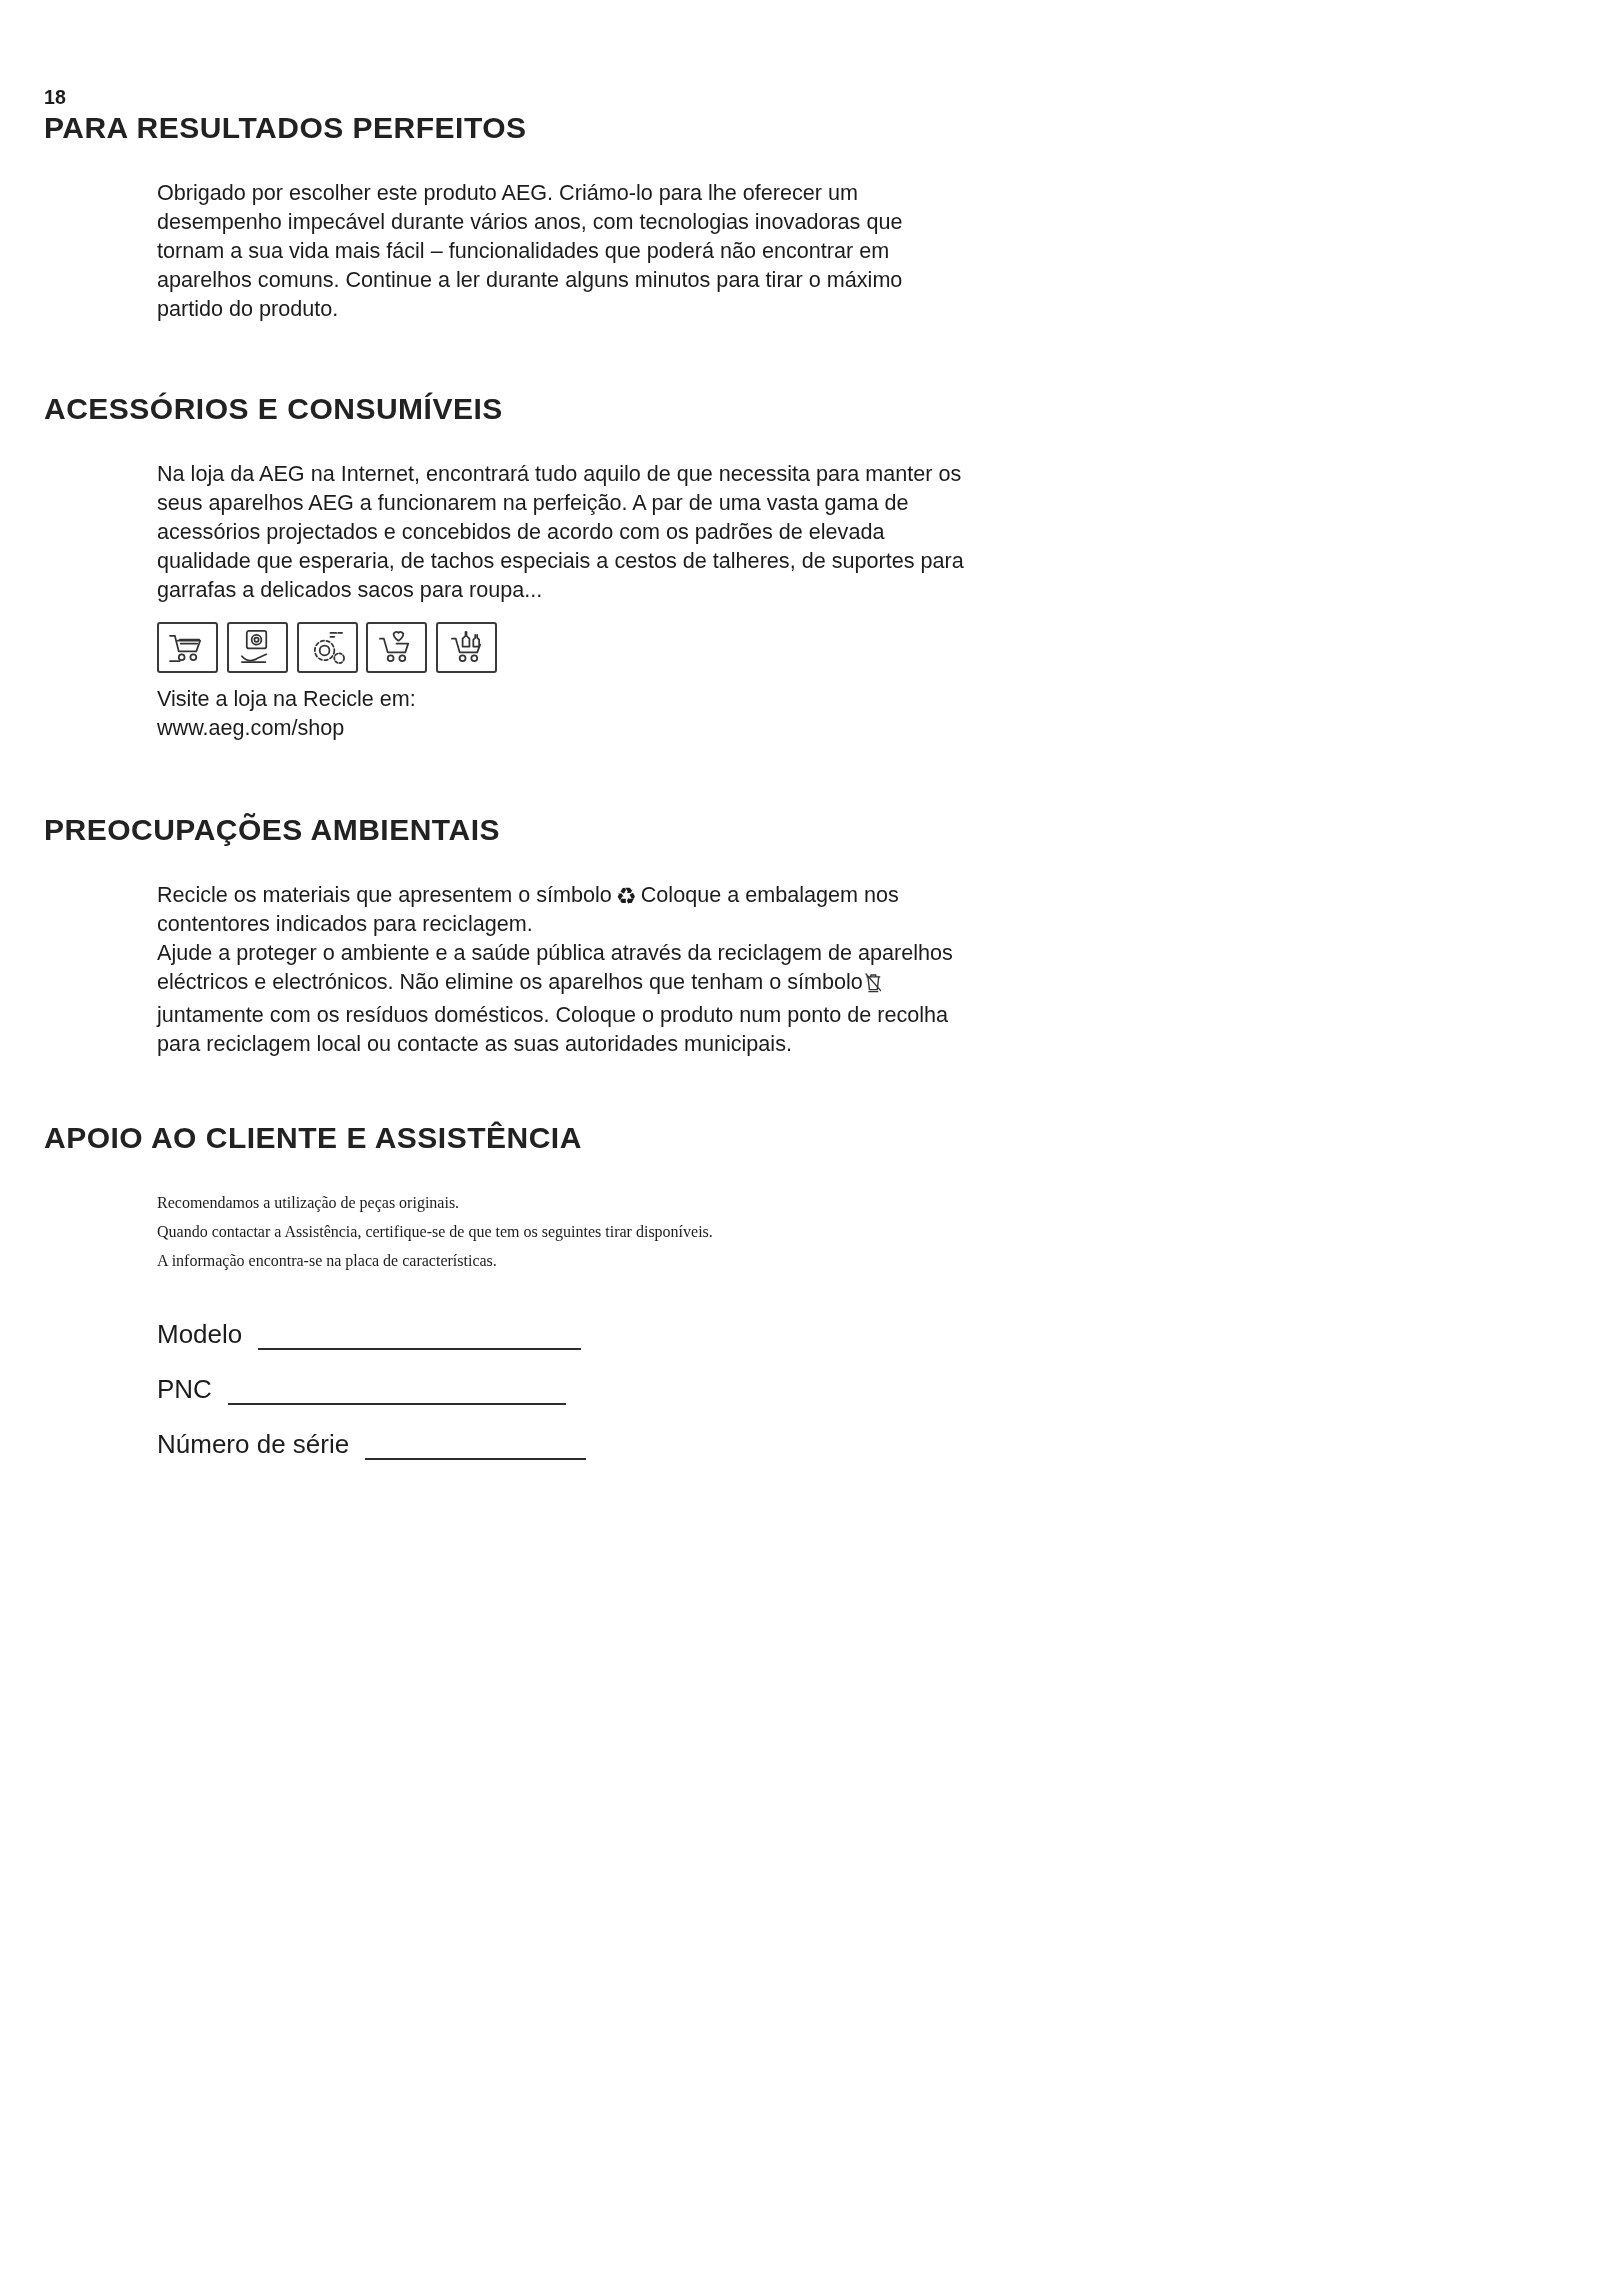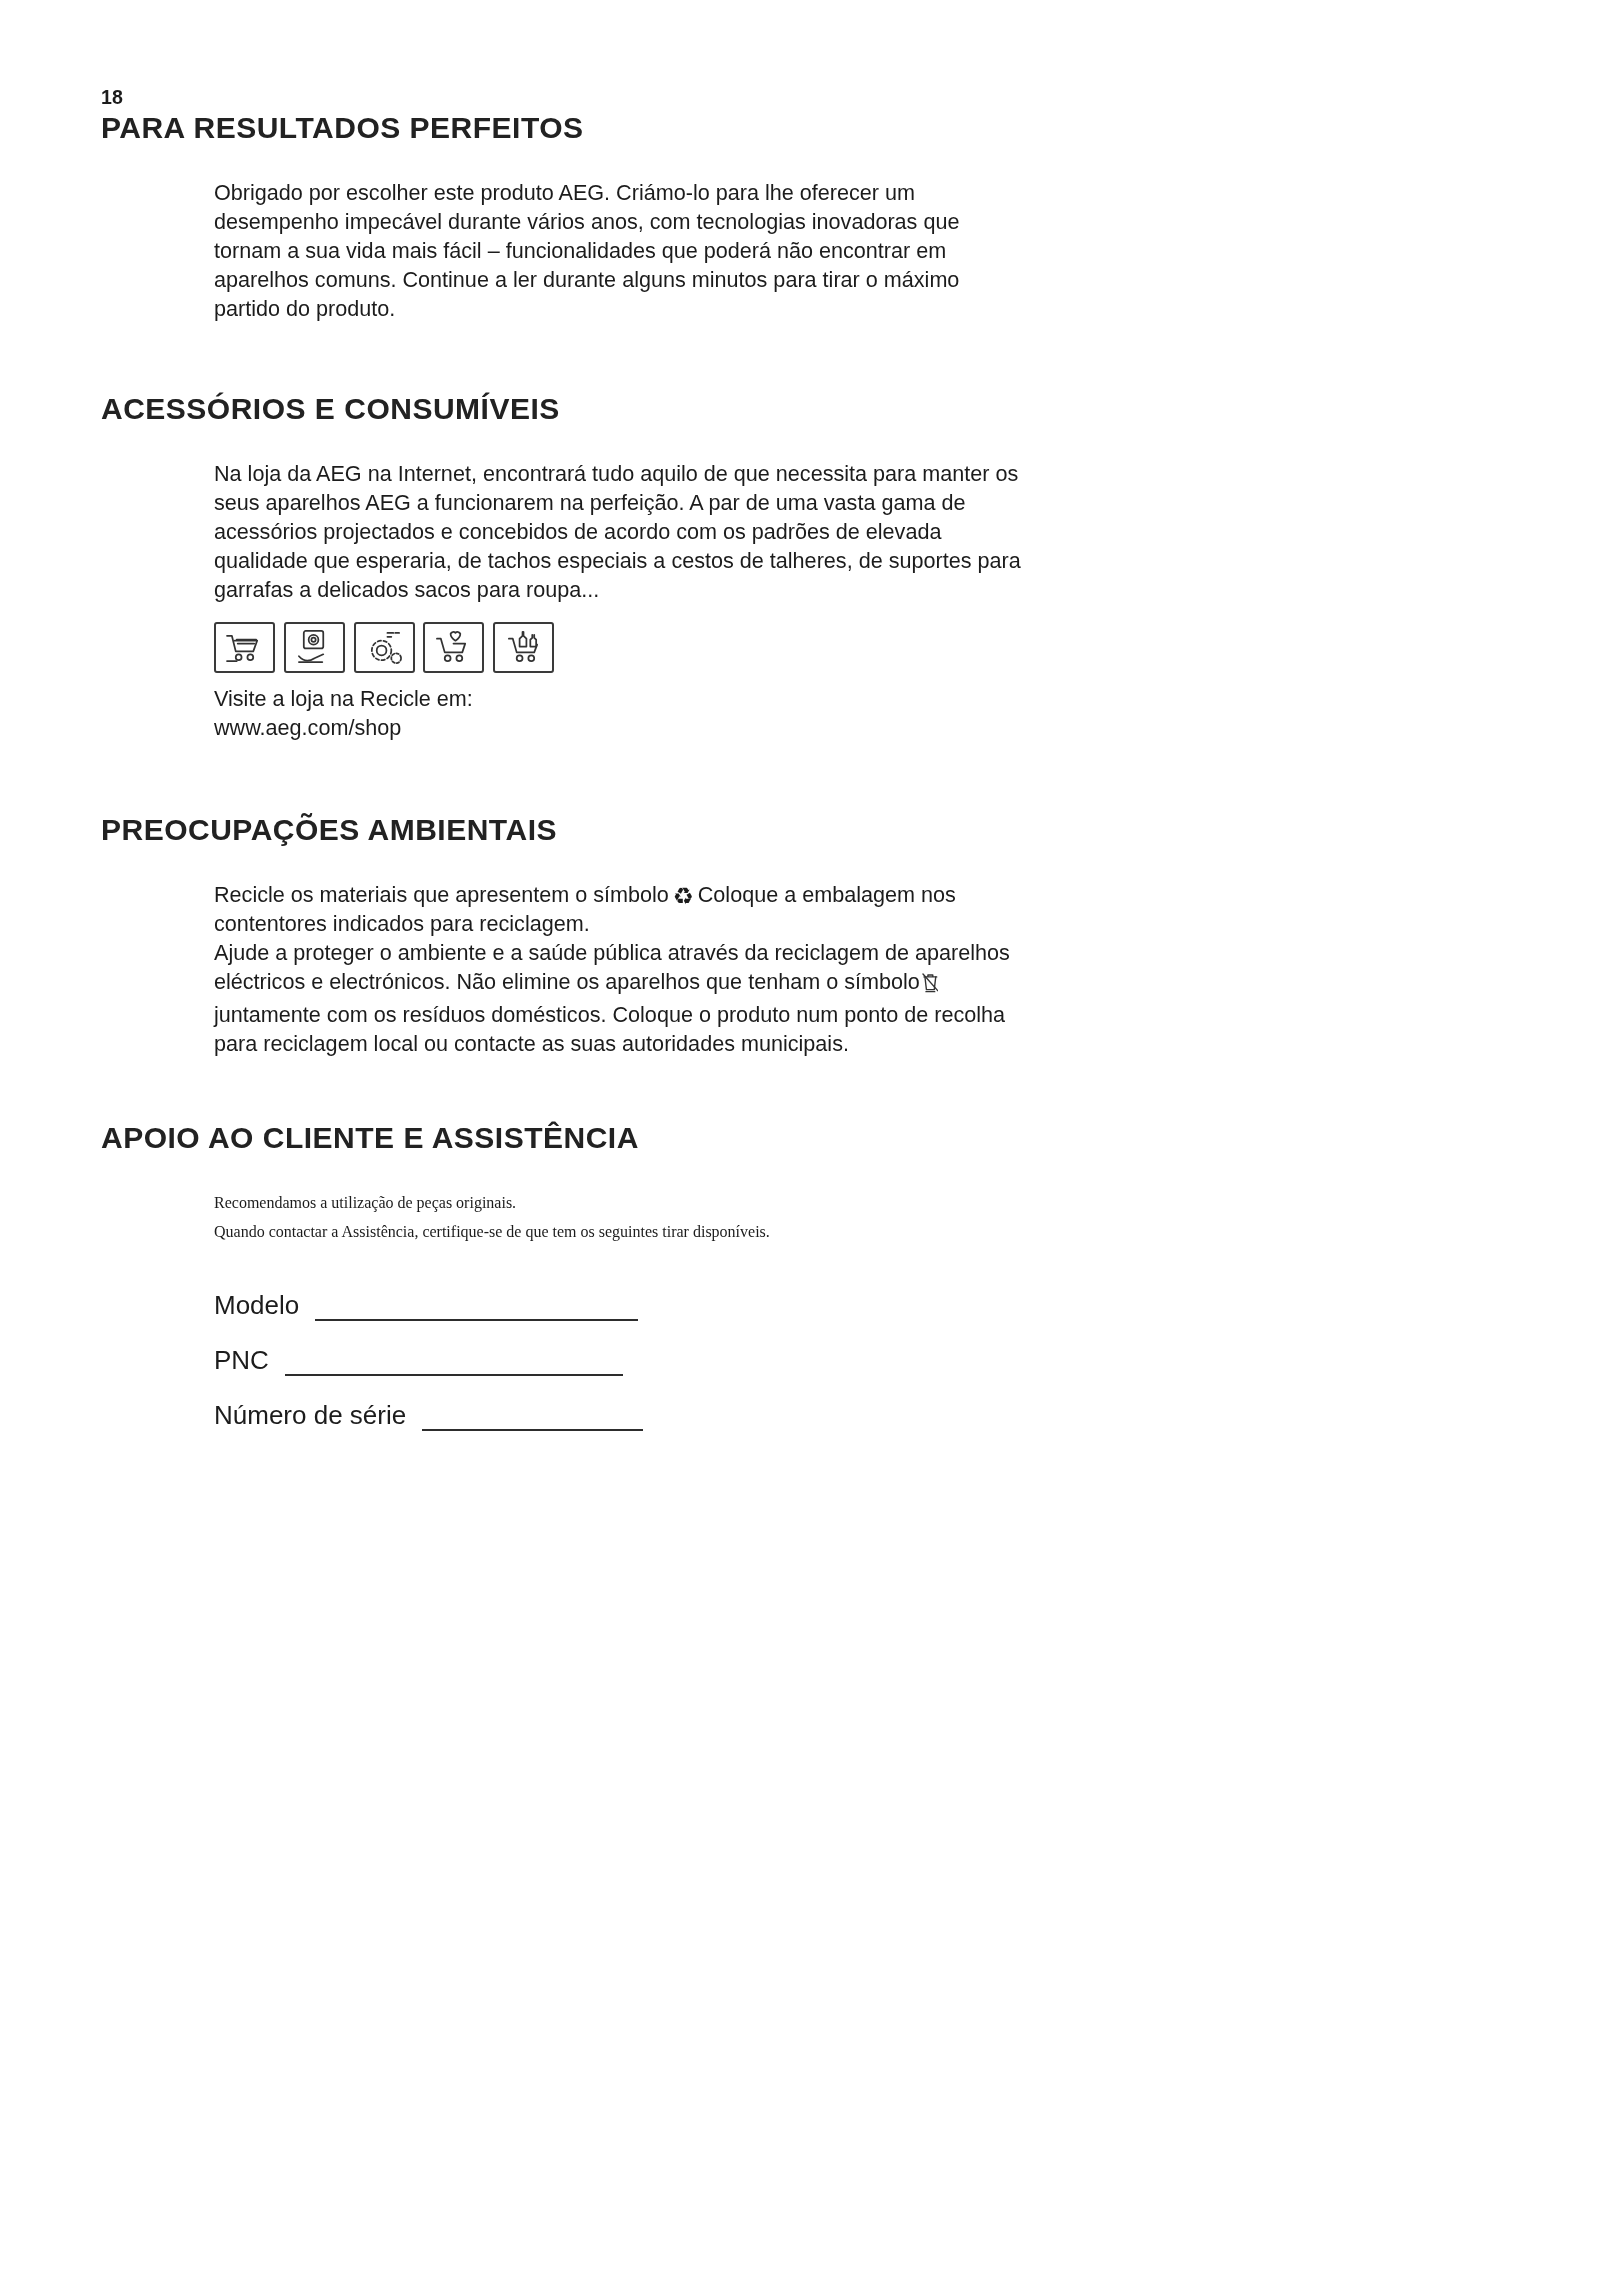--- a/index.html
+++ b/index.html
@@ -9,21 +9,21 @@
   }
   .page {
     position: relative;
     width: 1621px;
     height: 2293px;
     margin: 0 auto;
     background: #ffffff;
     font-family: "Liberation Sans", "DejaVu Sans", sans-serif;
     color: #1c1c1c;
     box-sizing: border-box;
-    padding: 86px 98px 0 101px;
+    padding: 86px 98px 0 44px;
     overflow: hidden;
   }
   .page-number {
     font-size: 19.6px;
     font-weight: bold;
     margin: 0 0 2px 0;
   }
   h1.section-title {
     font-size: 30px;
     font-weight: 700;
@@ -202,20 +202,21 @@
     </div>
   </div>
 
   <div class="gap-after-environ"></div>
 
   <div class="section">
     <h1 class="section-title">APOIO AO CLIENTE E ASSISTÊNCIA</h1>
     <div class="body-block support-lines">
       <p>Recomendamos a utilização de peças originais.</p>
       <p>Quando contactar a Assistência, certifique-se de que tem os seguintes tirar disponíveis.</p>
+      <p>A informação encontra-se na placa de características.</p>
     </div>
 
     <div class="gap-after-suptext"></div>
 
     <div class="form-area">
       <div class="form-row">
         <span class="form-label">Modelo</span>
         <span class="form-line model"></span>
       </div>
       <div class="form-row">

